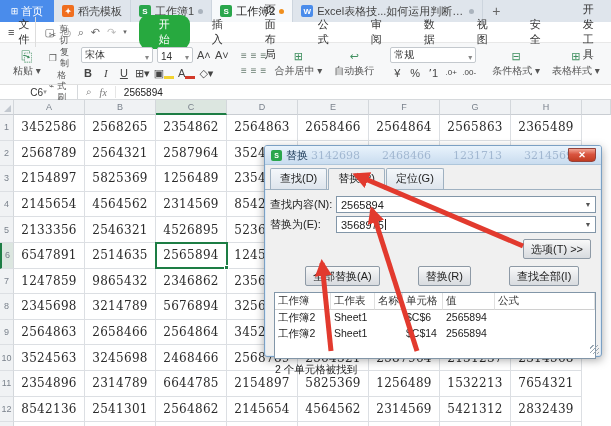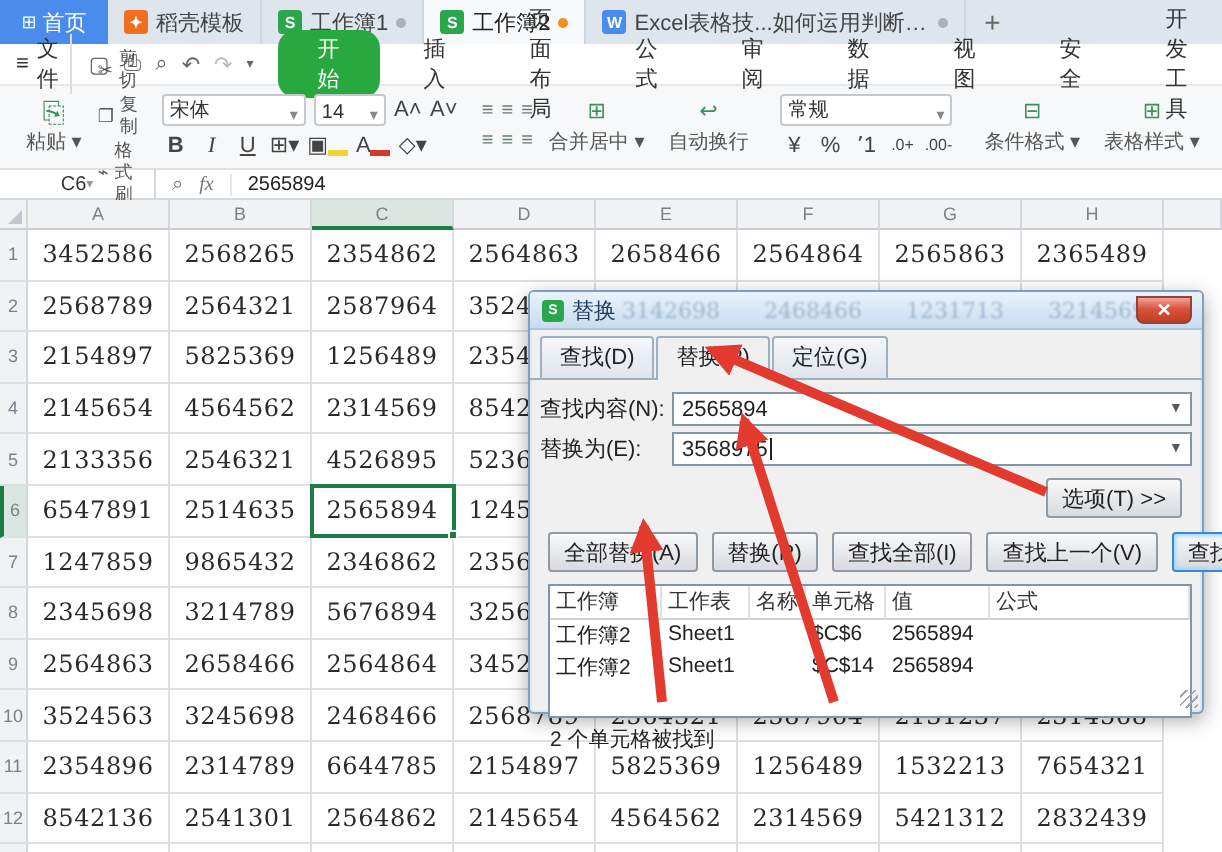--- a/index.html
+++ b/index.html
@@ -82,21 +82,21 @@
   .dtabs:after { content:""; position:absolute; left:0; right:0; bottom:0; height:1px; background:#9fb1c1; }
   .dtab { padding:2px 9px 3px; border:1px solid #9fb1c1; border-bottom:none; border-radius:2px 2px 0 0; background:linear-gradient(#f4f7fa,#dde4ec); position:relative; }
   .dtab.active { background:#f0f0f0; z-index:2; top:0; padding-bottom:4px; }
   .dbody { padding:6px 5px 0 5px; }
   .frow { display:flex; align-items:center; margin-bottom:3px; }
   .frow .flabel { width:66px; flex:0 0 auto; }
   .dinput { flex:1; height:17px; background:#fff; border:1px solid #8296a8; display:flex; align-items:center; padding:0 14px 0 4px; position:relative; }
   .dinput .darr { position:absolute; right:1px; top:1px; bottom:1px; width:12px; display:flex; align-items:center; justify-content:center; color:#555; font-size:7px; }
   .caret { width:1px; height:11px; background:#222; margin-left:1px; }
   .optrow { display:flex; justify-content:flex-end; padding:3px 5px 0 0; }
-  .btn { height:20px; padding:0 7px; border:1px solid #8e9aa6; border-radius:2px; background:linear-gradient(#f9f9f9,#e4e6e9 60%,#d8dbdf); font-size:11px; color:#222; display:flex; align-items:center; justify-content:center; white-space:nowrap; }
+  .btn { height:20px; padding:0 7px; border:1px solid #8e9aa6; border-radius:2px; background:linear-gradient(#f9f9f9,#e4e6e9 60%,#d8dbdf); font-size:11px; color:#222; display:flex; align-items:center; justify-content:center; white-space:nowrap;margin-left:31px; }
   .btn.default { border:1px solid #2f8be0; box-shadow:inset 0 0 2px 1px #a5d5f7; }
   .dbuttons { display:flex; gap:7px; padding:7px 4px 0 4px; }
   .dbuttons .btn:last-child { margin-left:auto; }
   .results { margin:6px 0 0 4px; height:67px; background:#fff; border:1px solid #8296a8; font-size:10.5px; overflow:hidden; }
   .rrow { display:grid; grid-template-columns:56px 44px 28px 40px 52px 1fr; }
   .rrow.head > div { border-right:1px solid #e0e0e0; border-bottom:1px solid #d0d0d0; padding:1px 3px; color:#333; }
   .rrow.body > div { padding:1px 3px; color:#222; }
   .dstatus { padding:4px 0 0 5px; font-size:10.5px; color:#222; }
   .grip { position:absolute; right:2px; bottom:2px; width:9px; height:9px;
     background:repeating-linear-gradient(135deg, transparent 0 2px, #9aa7b2 2px 3px); }

